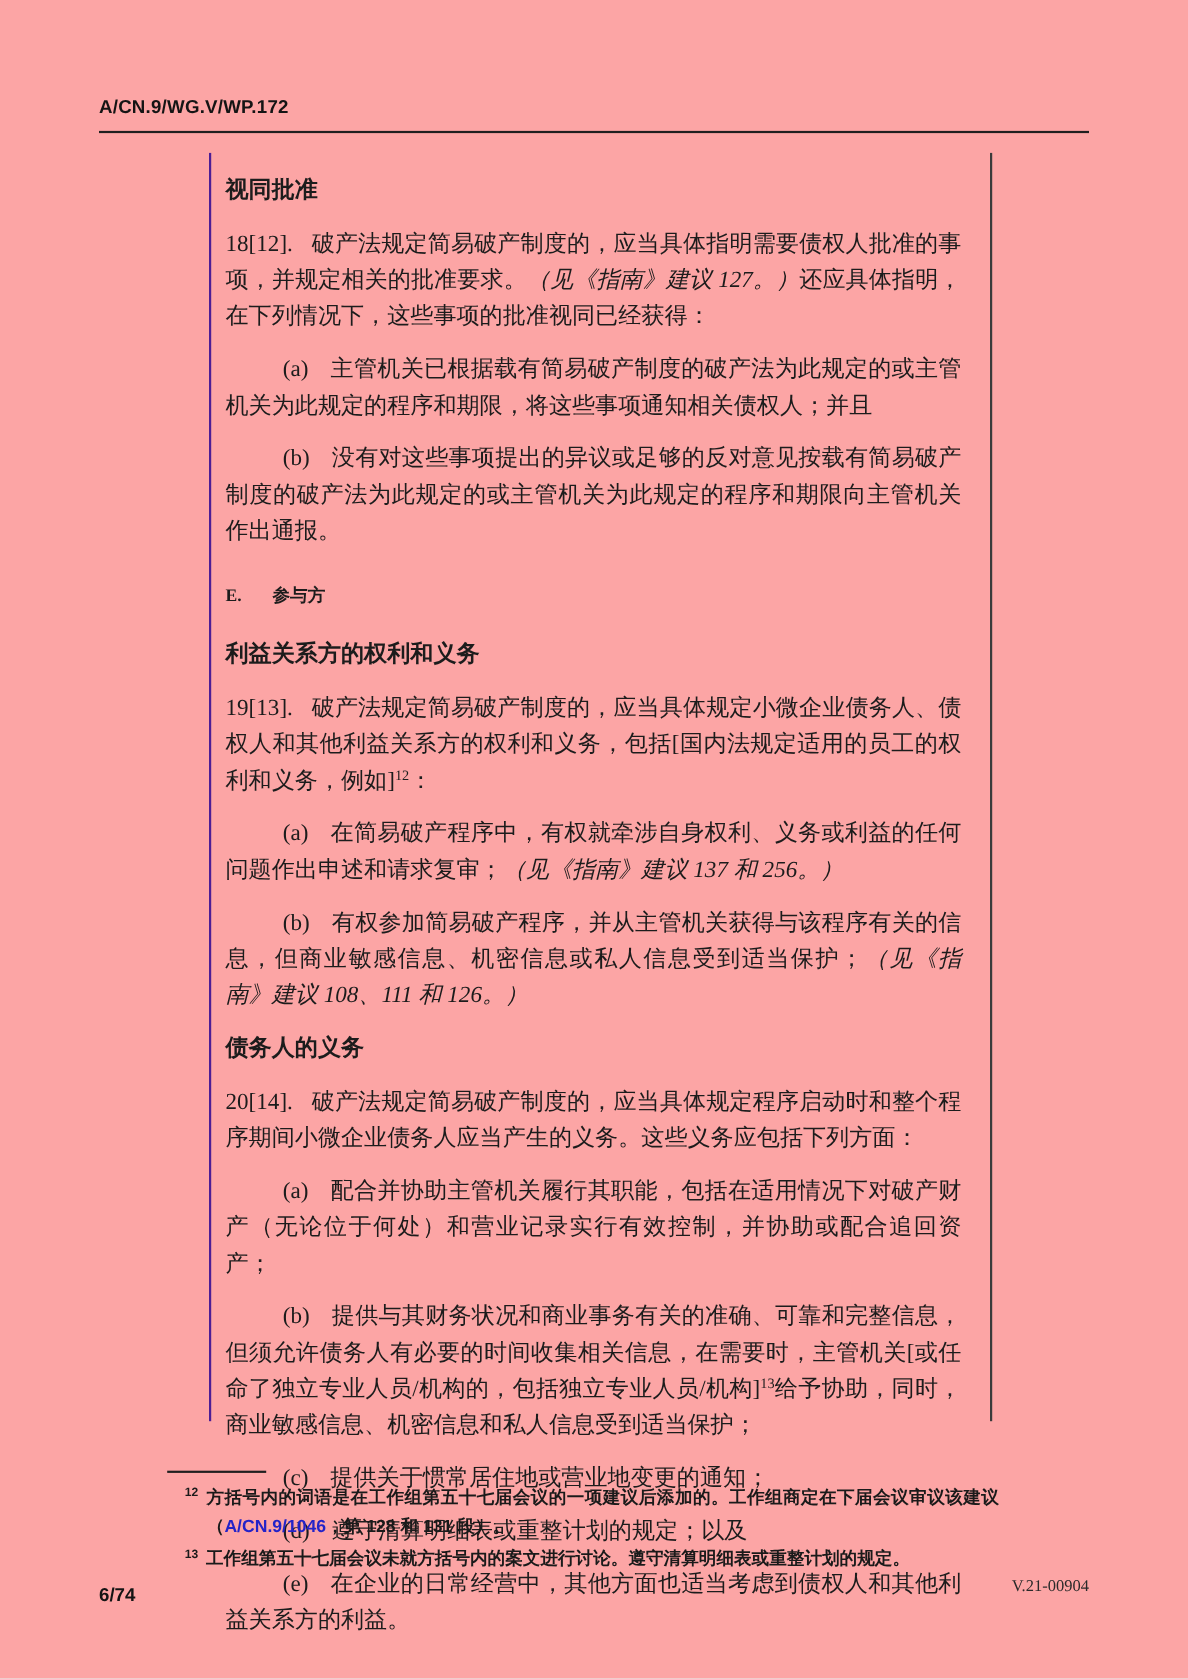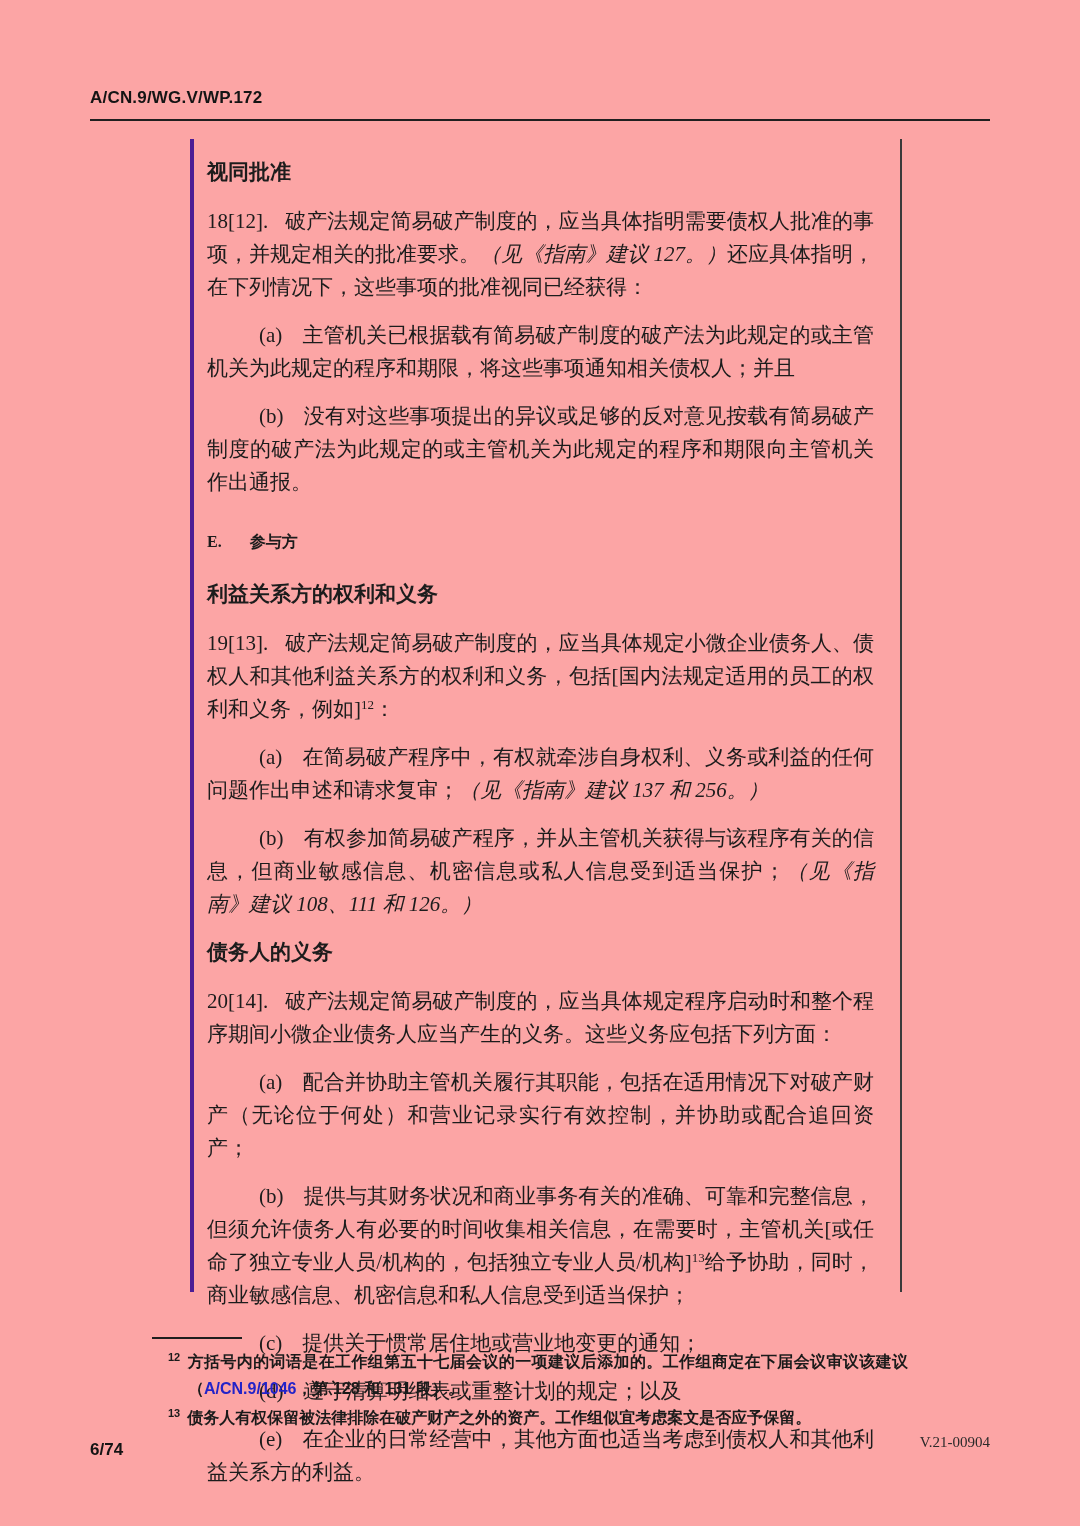--- a/index.html
+++ b/index.html
@@ -28,21 +28,21 @@
     left: 90px; top: 119px;
     width: 900px;
     border-top: 2px solid #1f1f1f;
   }
   
   .body-block {
     position: absolute;
     left: 190px; top: 139px;
     width: 712px;
     height: 1153px;
-    border-left: 4px solid #4c1d95;
+    border-left: 2px solid #4c1d95;
     border-right: 2px solid #3a3a3a;
     padding: 7px 26px 0 13px;
     font-size: 21px;
     line-height: 33px;
     text-align: justify;
   }
   .run-heading {
     font-weight: bold;
     font-size: 21px;
     margin: 10px 0 16px;
@@ -157,19 +157,19 @@
 
     <p class="list-item"><span class="marker">(d)</span><span>遵守清算明细表或重整计划的规定；以及</span></p>
 
     <p class="list-item"><span class="marker">(e)</span><span>在企业的日常经营中，其他方面也适当考虑到债权人和其他利益关系方的利益。</span></p>
 
   </div>
 
   <div class="footnote-rule"></div>
   <div class="footnotes">
     <p class="footnote"><sup>12</sup><span>方括号内的词语是在工作组第五十七届会议的一项建议后添加的。工作组商定在下届会议审议该建议（</span><a class="fn-link">A/CN.9/1046</a><span>，第 128 和 131 段）。</span></p>
-    <p class="footnote"><sup>13</sup><span>债务人有权保留被法律排除在破产财产之外的资产。工作组似宜考虑案文是否应予保留。</span></p>
+    <p class="footnote"><sup>13</sup><span>工作组第五十七届会议未就方括号内的案文进行讨论。遵守清算明细表或重整计划的规定。</span></p>
   </div>
 
   <div class="page-number">6/74</div>
   <div class="job-number">V.21-00904</div>
 
 </div>
 
 </body></html>

